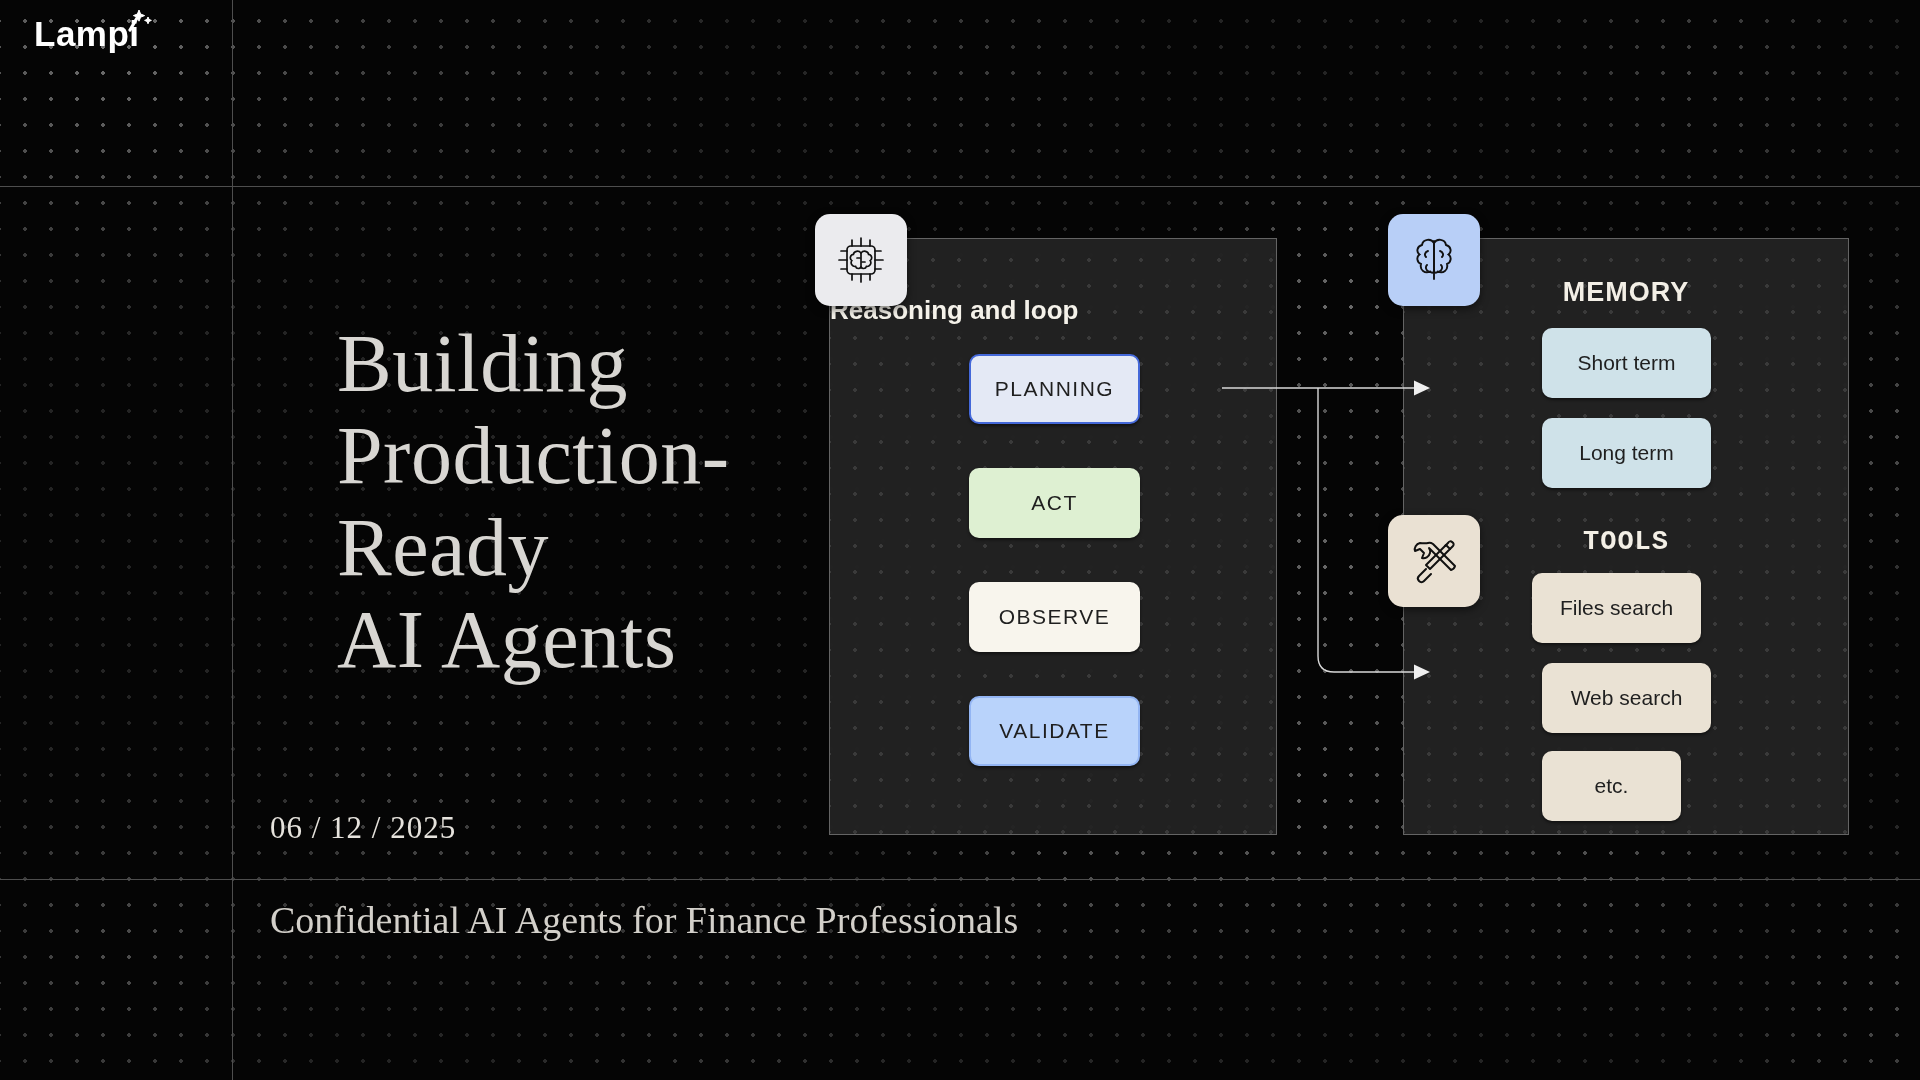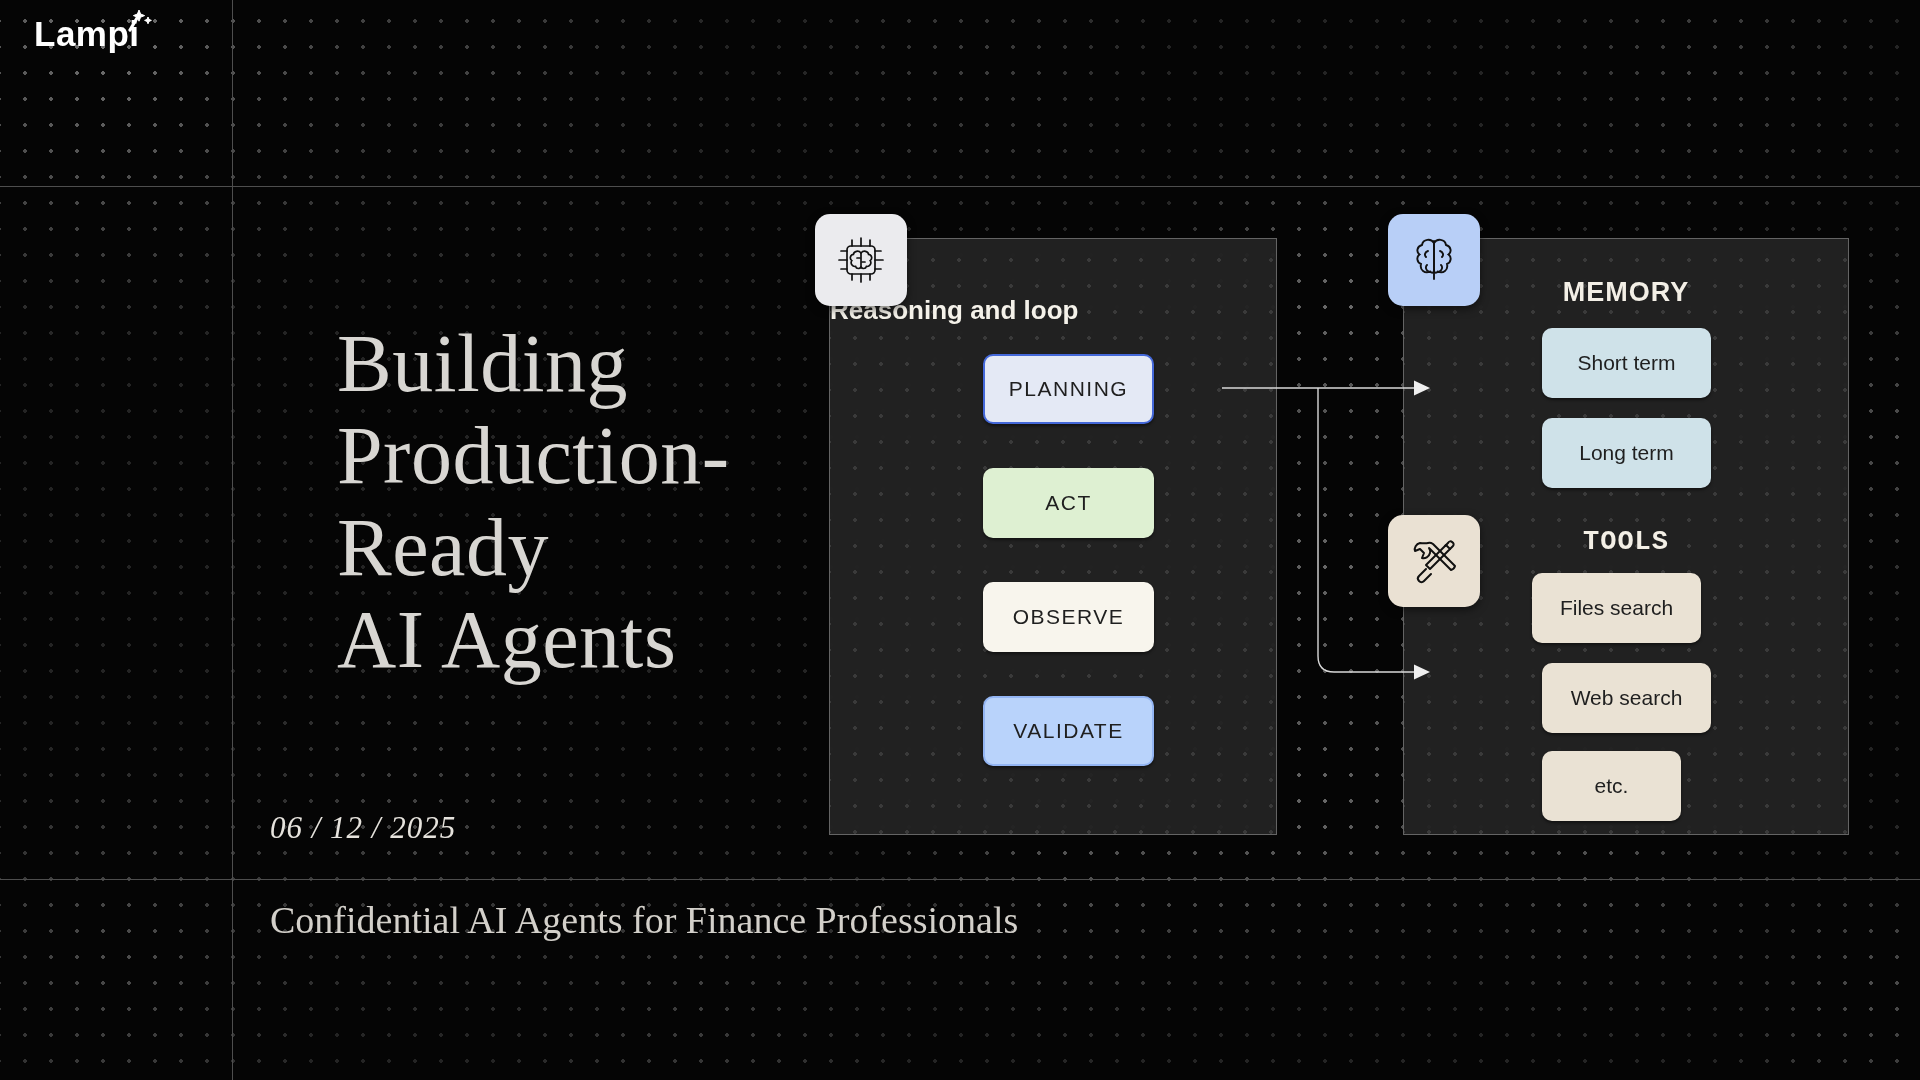--- a/index.html
+++ b/index.html
@@ -47,38 +47,38 @@
   .hline{position:absolute;left:0;width:1920px;height:1px;background:#4e4e4e;}
   .hline.top{top:186px;}.hline.bottom{top:879px;}
   
   .logo{position:absolute;left:22px;top:14px;color:#fff;font-weight:700;font-size:35px;
         letter-spacing:.5px;margin-left:12px;}
   .logo .wand{position:absolute;left:86px;top:-8px;}
   
   .title{position:absolute;left:337px;top:318px;font-family:"Liberation Serif",serif;
          font-size:82px;line-height:92px;color:#d8d6d2;letter-spacing:.5px;}
   .date{position:absolute;left:270px;top:810px;font-family:"Liberation Serif",serif;
-        font-size:31px;color:#e6e3dd;letter-spacing:1px;font-style:italic;}
+        font-size:31px;color:#e6e3dd;letter-spacing:1px;}
   .footer{position:absolute;left:270px;top:898px;font-family:"Liberation Serif",serif;
         font-size:38px;color:#d3d0ca;}
   
   .panel{position:absolute;top:238px;height:597px;background:rgba(34,34,34,.96);
          border:1px solid #646464;box-sizing:border-box;
          background-image:radial-gradient(circle,#3a3a3a 1.6px,rgba(0,0,0,0) 2px);
          background-size:26px 26px;background-position:12px 8px;}
   .panel.left{left:829px;width:448px;}
   .panel.right{left:1403px;width:446px;}
   .panel-header{position:absolute;top:16px;left:0;width:100%;text-align:left;
         color:#f5f2ea;font-weight:700;font-size:26px;line-height:37px;}
   .section-title{position:absolute;left:0;width:100%;text-align:center;color:#f3efe6;
         font-weight:700;font-size:27px;letter-spacing:1px;}
   .pill{position:absolute;width:171px;height:70px;left:139px;border-radius:10px;
         display:flex;align-items:center;justify-content:center;color:#1f1f1f;
         font-size:21px;box-sizing:border-box;box-shadow:0 2px 3px rgba(0,0,0,.45);}
-  .pill.step{letter-spacing:1.5px;margin-left:14px;}
+  .pill.step{letter-spacing:1.5px;}
   .step-planning{top:115px;background:#e4e9f5;border:2px solid #4468d9;}
   .step-act{top:229px;background:#def0d2;}
   .step-observe{top:343px;background:#f8f5ed;}
   .step-validate{top:457px;background:#b9d3fb;border:2px solid #93b5f3;}
   .mem-short{top:89px;left:138px;width:169px;background:#cfe2e9;}
   .mem-long{top:179px;left:138px;width:169px;background:#cfe2e9;}
   .tool-files{top:334px;left:128px;width:169px;background:#eae2d4;}
   .tool-web{top:424px;left:138px;width:169px;background:#eae2d4;}
   .tool-etc{top:512px;left:138px;width:139px;background:#eae2d4;}
   

